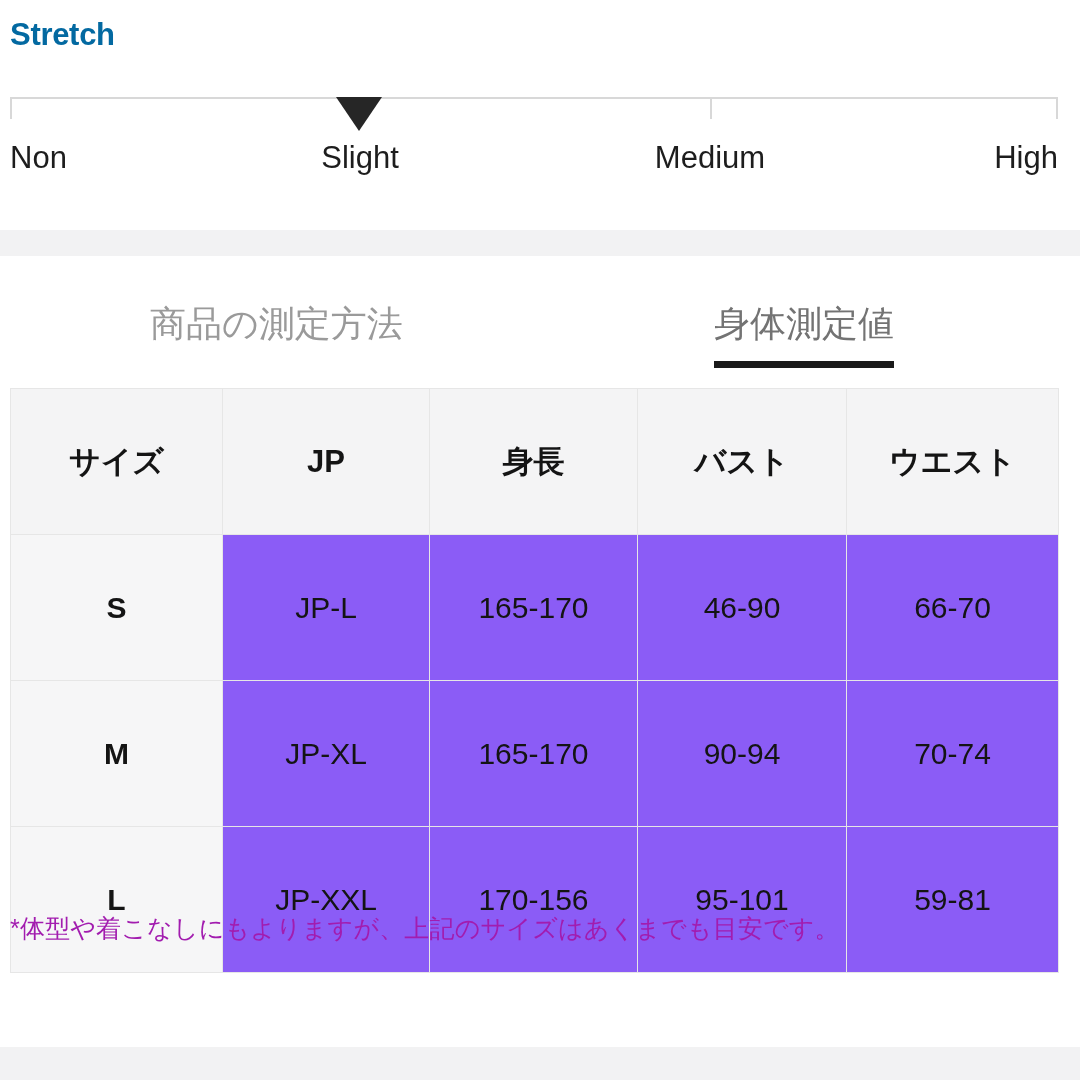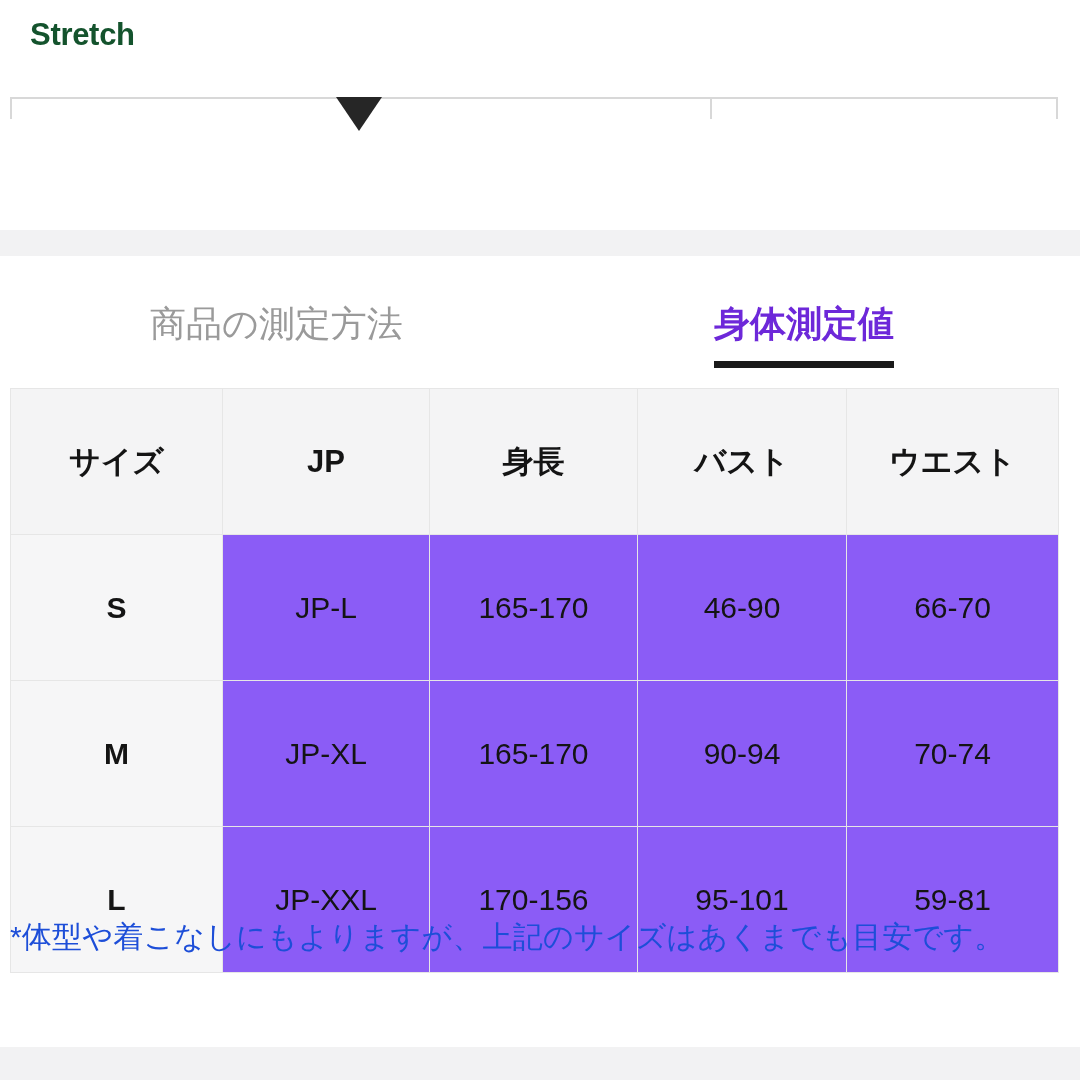--- a/index.html
+++ b/index.html
@@ -38,23 +38,22 @@
     width: 1080px;
     height: 230px;
     background: #ffffff;
   }
   .stretch-title {
     position: absolute;
     left: 10px;
     top: 17px;
     font-size: 31px;
     font-weight: bold;
-    color: #14532d;
+    color: #0369a1;
     letter-spacing: -0.3px;
-    margin-left: 20px;
   }
 
   .scale-wrap {
     position: absolute;
     left: 10px;
     top: 97px;
     width: 1048px;
     height: 30px;
   }
   .scale-line {
@@ -132,22 +131,22 @@
     white-space: nowrap;
     padding-bottom: 12px;
   }
   .tab-measure {
     left: 150px;
     color: #9a9a9a;
     font-weight: normal;
   }
   .tab-body {
     left: 714px;
-    color: #6d28d9;
-    font-weight: bold;
+    color: #737373;
+    font-weight: normal;
     border-bottom: 7px solid #1a1a1a;
   }
 
   
   .size-table-wrap {
     position: absolute;
     top: 388px;
     left: 10px;
     width: 1048px;
   }
@@ -185,42 +184,48 @@
     background: #f6f6f7;
     font-weight: bold;
   }
 
   
   .footnote {
     position: absolute;
     top: 883px;
     left: 10px;
     width: 1055px;
-    font-size: 30px;
+    font-size: 25px;
     line-height: 1.62;
-    color: #1d4ed8;
+    color: #a21caf;
     letter-spacing: 0.2px;
   }
 </style>
 </head>
 <body>
 
 <div class="clipped-top">シャツ</div>
 
 <section class="stretch-section">
   <div class="stretch-title">Stretch</div>
 
   <div class="scale-wrap">
     <div class="scale-line"></div>
     <div class="scale-tick tick-non"></div>
     <div class="scale-tick tick-med"></div>
     <div class="scale-tick tick-high"></div>
     <div class="scale-marker"></div>
   </div>
 
+  <div class="scale-labels">
+    <span class="lbl-non">Non</span>
+    <span class="lbl-slight">Slight</span>
+    <span class="lbl-med">Medium</span>
+    <span class="lbl-high">High</span>
+  </div>
 </section>
 
 <div class="band band-top"></div>
 
 <nav class="tabs">
   <div class="tab tab-measure">商品の測定方法</div>
   <div class="tab tab-body">身体測定値</div>
 </nav>
 
 <div class="size-table-wrap">

